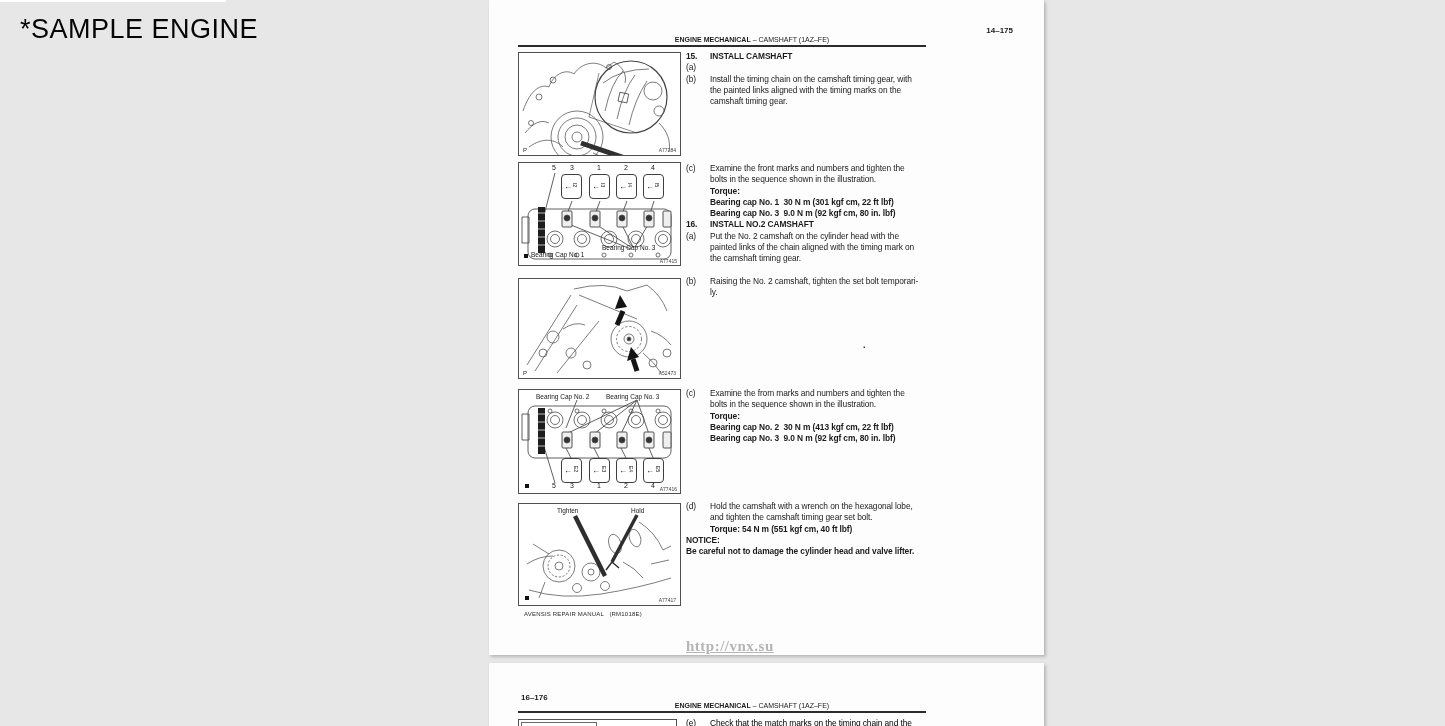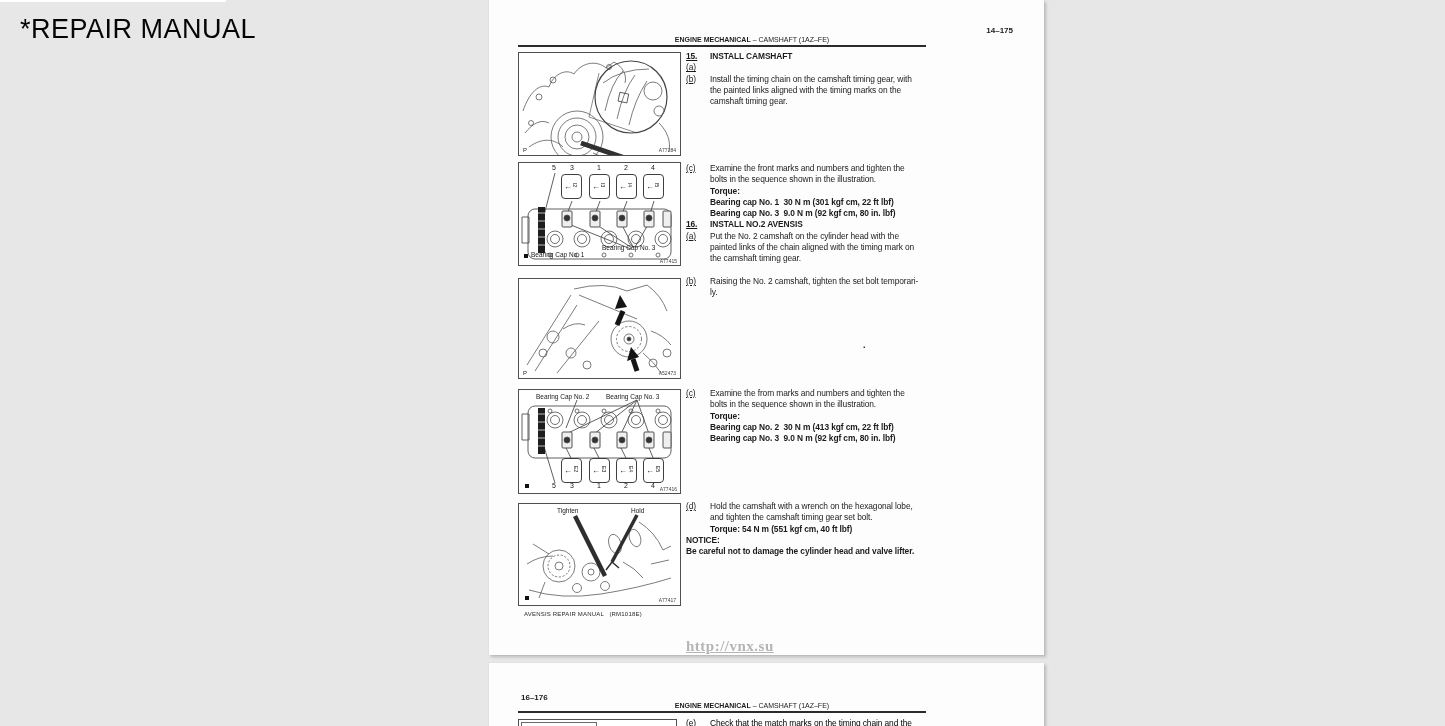--- a/index.html
+++ b/index.html
@@ -33,41 +33,41 @@
   .sqmark { position:absolute; width:4px; height:4px; background:#111; }
   .tagbox { position:absolute; width:21px; height:25px; border:1px solid #3f3f3f;
     border-radius:4px; background:#fff; }
   .tagbox .ar { position:absolute; left:2px; top:7px; font-size:8px; color:#111; }
   .tagbox .tg { position:absolute; left:11px; top:7px; font-size:5.5px; color:#111;
     transform:rotate(90deg); transform-origin:center; }
 
   .textcol { position:absolute; left:197px; top:0; width:246px; color:#1b1b1b; }
   .block { position:absolute; left:0; width:246px; }
   .row { display:flex; font-size:8.4px; line-height:11.3px; letter-spacing:-.1px; }
-  .row .num { flex:0 0 24px;text-decoration:underline; }
+  .row .num { flex:0 0 24px; }
   .row .txt { white-space:pre; }
   .b { font-weight:bold; }
   .ind { margin-left:24px;text-align:right; }
 
   #stray-dot { left:374px; top:340px; font-size:9px; font-weight:bold; color:#222; }
   #footer1 { left:35px; top:611px; font-size:6px; color:#2a2a2a; white-space:pre;
     letter-spacing:.2px; }
   #watermark { left:197px; top:638px; font-family:"Liberation Serif", serif;
     font-size:15px; font-weight:bold; color:#b5b5b5; letter-spacing:.5px;
     text-decoration:underline; }
 
   svg path, svg circle, svg line, svg rect, svg ellipse, svg polyline
     { vector-effect:non-scaling-stroke; }
 </style>
 </head>
 <body>
 
 <div id="canvas">
   <div id="top-strip" class="abs"></div>
-  <div id="sample-label" class="abs">*REPAIR MANUAL</div>
+  <div id="sample-label" class="abs">*SAMPLE ENGINE</div>
 
   <div id="page1" class="page">
     <div class="abs pageno" style="right:31px; top:26px;">14–175</div>
 
     <div class="abs hdr" style="left:123px; top:36px; width:280px;"><span class="sec">ENGINE MECHANICAL</span><span> – </span><span>CAMSHAFT (1AZ–FE)</span></div>
     <div class="abs hdr-rule" style="top:45px;"></div>
 
     <div class="fig" style="top:52px; height:104px;">
       <svg width="161" height="102" viewBox="0 0 161 102">
         <g fill="none" stroke="#5a5a5a" stroke-width="0.8">
@@ -339,21 +339,21 @@
           <span class="txt">Torque:</span>
           </div>
         <div class="row b ind">
           <span class="txt">Bearing cap No. 1  30 N m (301 kgf cm, 22 ft lbf)</span>
           </div>
         <div class="row b ind">
           <span class="txt">Bearing cap No. 3  9.0 N m (92 kgf cm, 80 in. lbf)</span>
           </div>
         <div class="row b">
           <span class="num">16.</span>
-          <span class="txt">INSTALL NO.2 AVENSIS</span>
+          <span class="txt">INSTALL NO.2 CAMSHAFT</span>
           </div>
         <div class="row">
           <span class="num">(a)</span>
           <span class="txt">Put the No. 2 camshaft on the cylinder head with the
 painted links of the chain aligned with the timing mark on
 the camshaft timing gear.</span>
           </div>
       </div>
 
       <div class="block" style="top:276px;">

